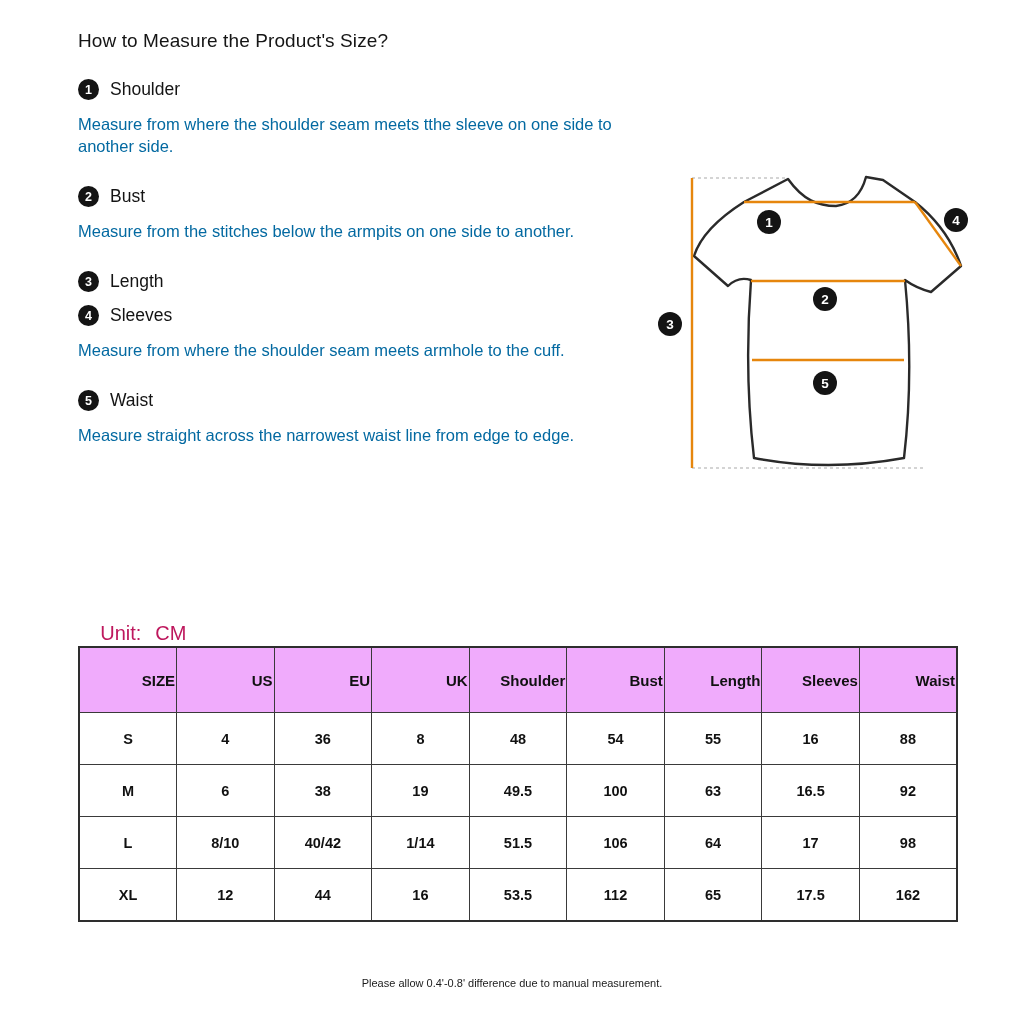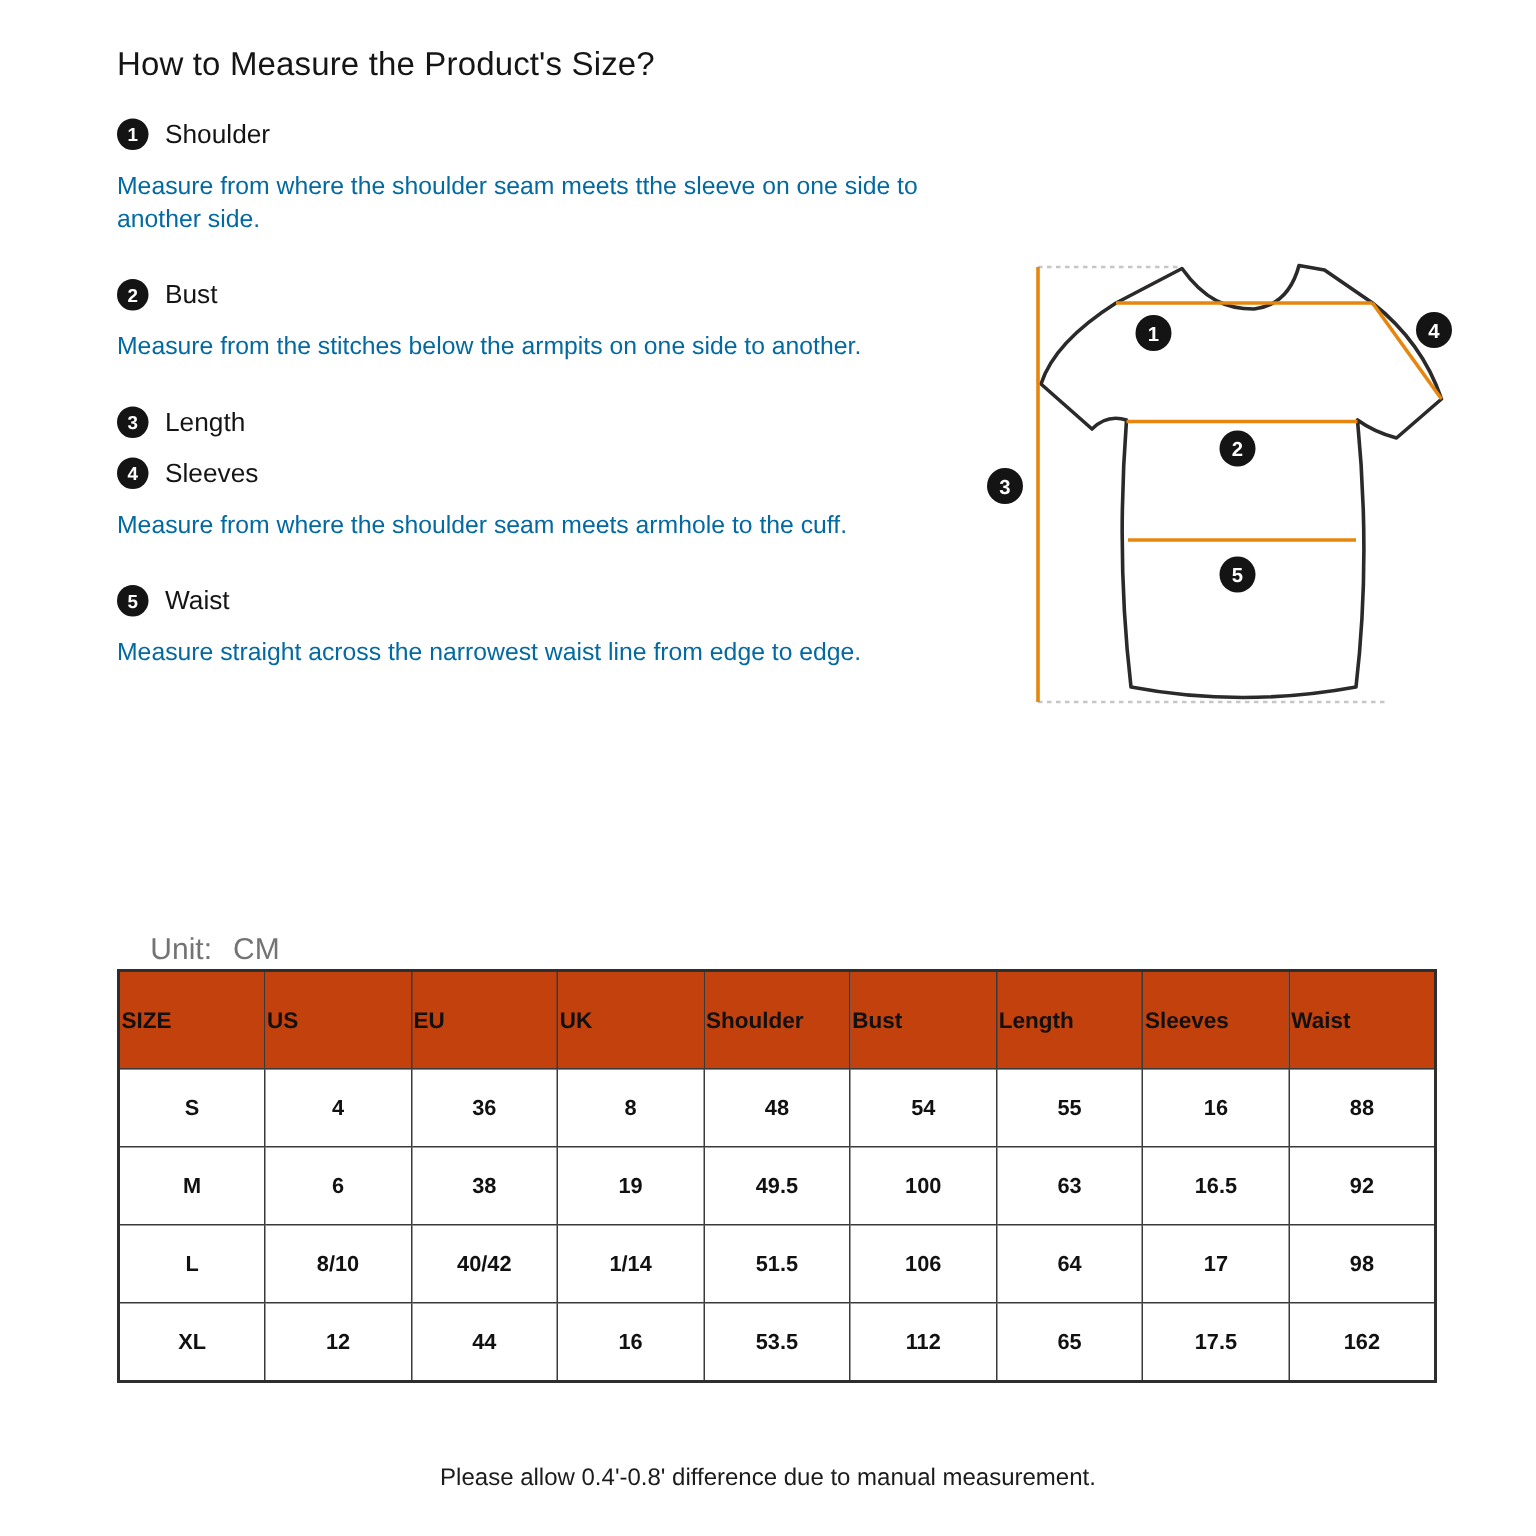--- a/index.html
+++ b/index.html
@@ -6,57 +6,57 @@
   .page{
     position:relative;
     width:1024px;height:1024px;
     background:#ffffff;
     font-family:"Liberation Sans","DejaVu Sans",sans-serif;
     color:#171717;
     overflow:hidden;
   }
   .title{
     position:absolute;left:78px;top:30px;
-    font-size:22px;letter-spacing:.1px;color:#151515;
+    font-size:19px;letter-spacing:.1px;color:#151515;
   }
   .sections{position:absolute;left:78px;top:79px;width:537px;}
   .section .head{display:flex;align-items:center;gap:11px;margin-bottom:13px;}
   .badge{
     width:21px;height:21px;border-radius:50%;
     background:#141414;color:#ffffff;
     font-size:12.5px;font-weight:bold;
     display:flex;align-items:center;justify-content:center;
     flex:0 0 21px;
   }
   .head-label{font-size:17.5px;color:#141414;font-weight:500;}
   .desc{font-size:16.5px;line-height:22px;color:#0369a1;margin:0 0 29px 0;}
   .unit{
     position:absolute;left:78px;top:599px;
-    font-size:20px;color:#737373;white-space:pre;
+    font-size:20px;color:#be185d;white-space:pre;
   }
   .unit .unit-value{margin-left:14px;}
   .diagram{position:absolute;left:648px;top:158px;}
   table.size-table{
     position:absolute;left:78px;top:646px;width:880px;
     border-collapse:collapse;table-layout:fixed;
     border:2.5px solid #2e2e2e;
   }
   table.size-table th{
-    height:62px;background:#c2410c;
+    height:62px;background:#f0abfc;
     font-size:15px;font-weight:bold;color:#111;
-    border:1.6px solid #3a3a3a;text-align:left;margin-top:42px;
+    border:1.6px solid #3a3a3a;text-align:right;margin-top:42px;
   }
   table.size-table td{
     height:49px;background:#ffffff;
     font-size:14.5px;font-weight:600;color:#111;
     border:1.6px solid #3a3a3a;text-align:center;
   }
   .footer-note{
     position:absolute;left:0;top:977px;width:1024px;
-    text-align:center;font-size:16px;color:#1b1b1b;
+    text-align:center;font-size:11px;color:#1b1b1b;
   }
 </style>
 </head>
 <body>
 
 <div class="page">
 
   <div class="title">How to Measure the Product's Size?</div>
 
   <div class="sections">

